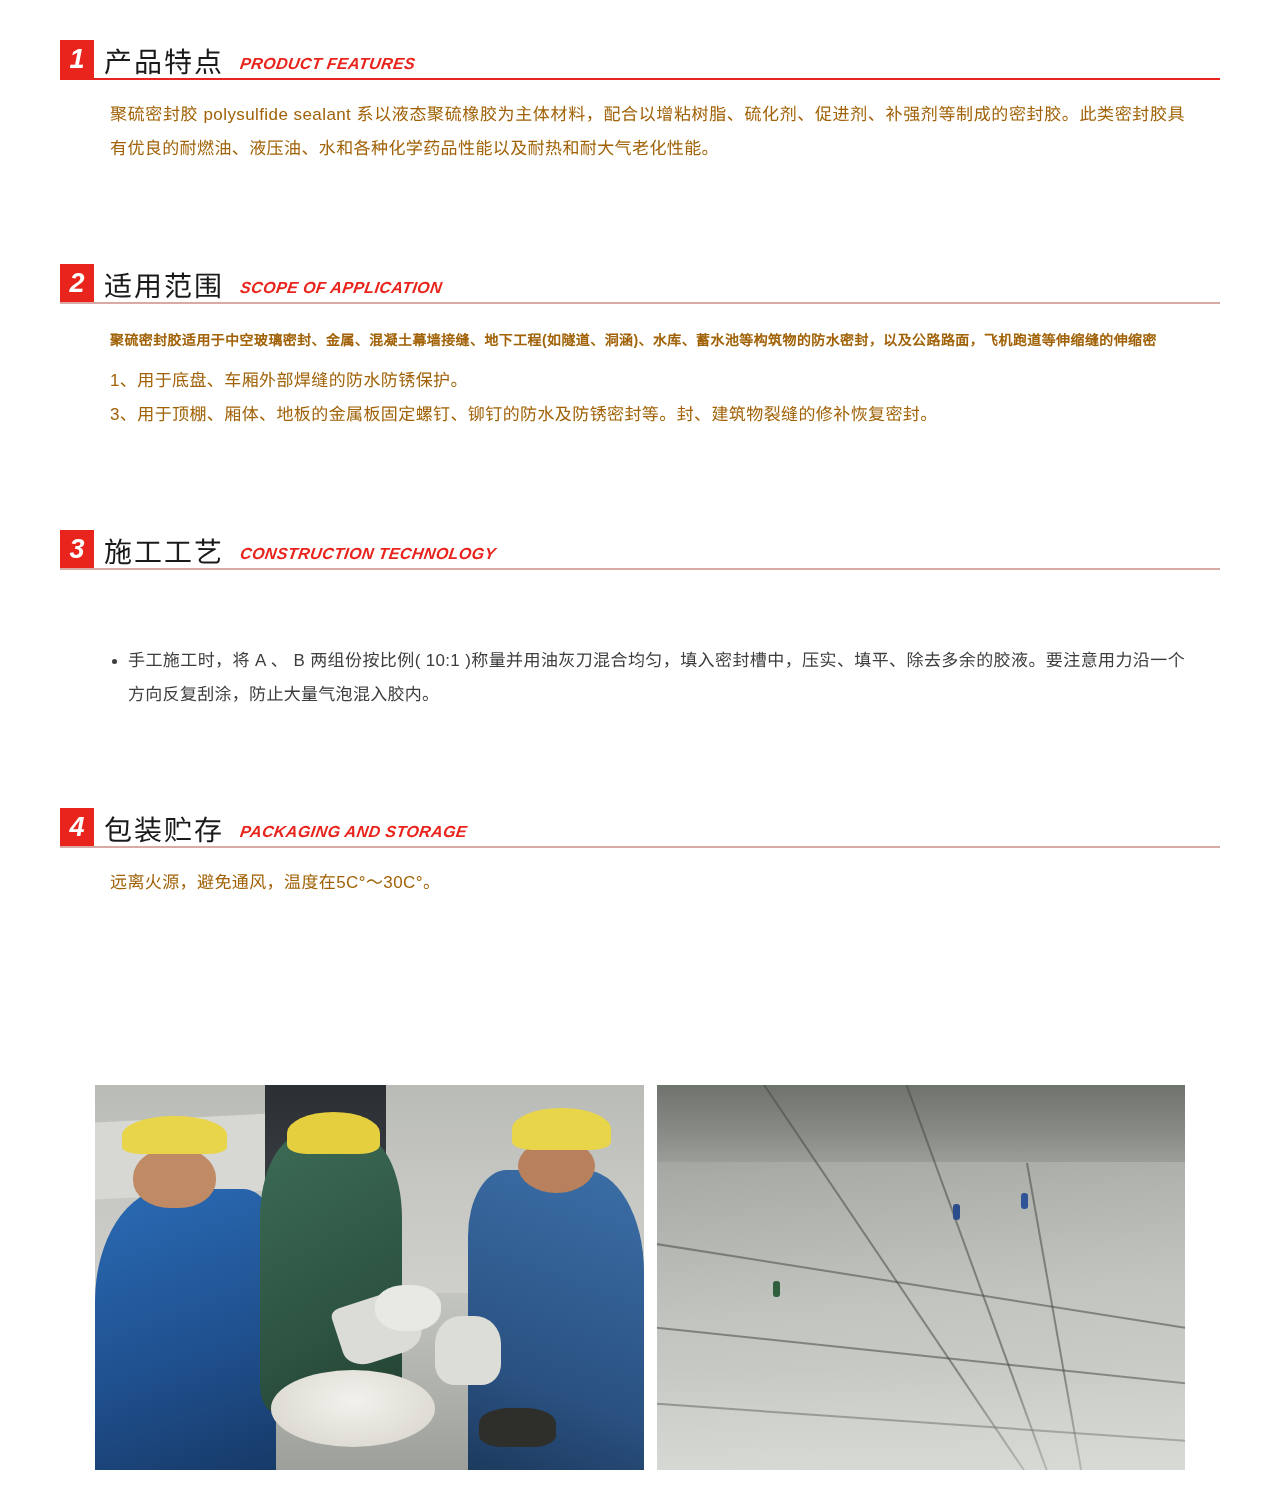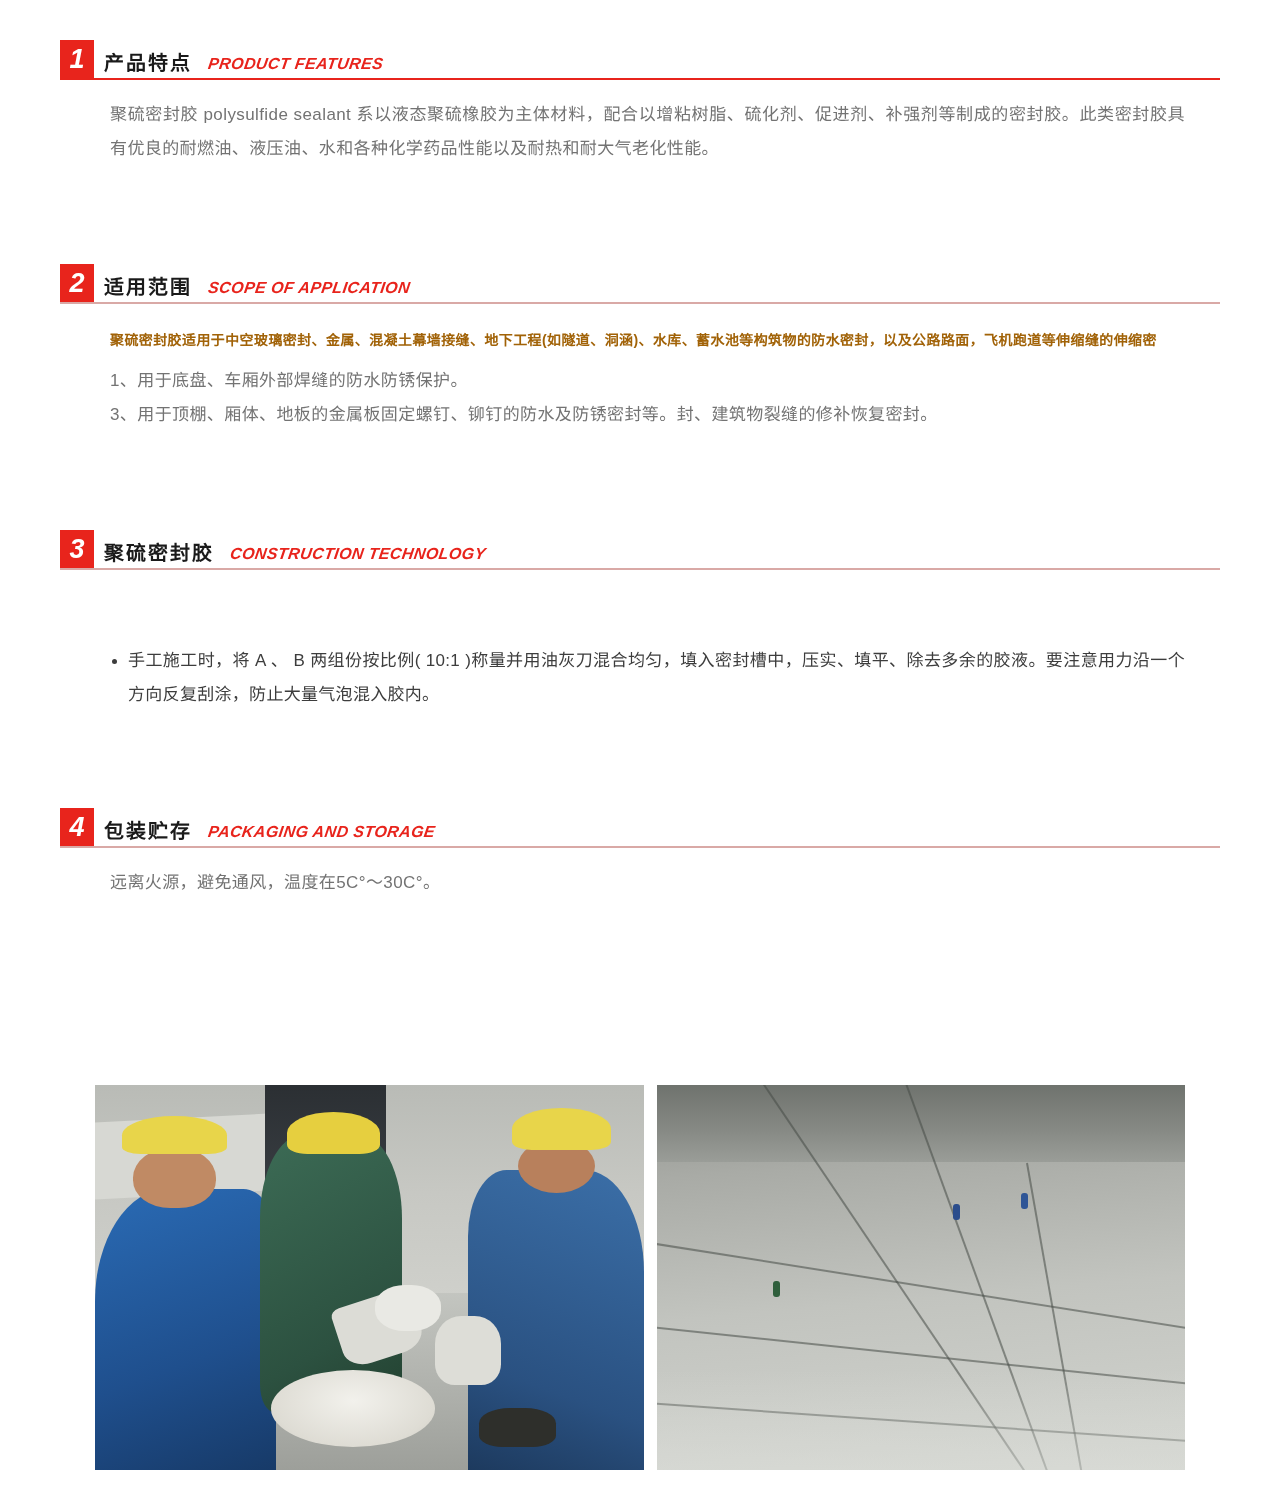--- a/index.html
+++ b/index.html
@@ -43,22 +43,22 @@
     color: #ffffff;
     font-size: 27px;
     font-weight: bold;
     font-style: italic;
     line-height: 38px;
     text-align: center;
     letter-spacing: 0;
   }
   .sec-cn {
     margin-left: 44px;
-    font-size: 20px;
-    font-weight: bold;
+    font-size: 28px;
+    font-weight: normal;
     color: #1a1a1a;
     letter-spacing: 2px;
     line-height: 34px;
   }
   .sec-en {
     margin-left: 14px;
     font-size: 16px;
     font-weight: bold;
     color: #e8241c;
     letter-spacing: 0.4px;
@@ -81,21 +81,21 @@
   }
 
   
   .body-block {
     padding: 0 95px 0 110px;
   }
   p.para {
     margin: 0;
     font-size: 17px;
     line-height: 34px;
-    color: #737373;
+    color: #a16207;
     letter-spacing: 0.4px;
     text-align: justify;
   }
   p.para.bold {
     font-weight: bold;
     color: #a16207;
     font-size: 14px;
     line-height: 36px;
   }
   ul.bullets {
@@ -284,21 +284,21 @@
       <p class="para bold">聚硫密封胶适用于中空玻璃密封、金属、混凝土幕墙接缝、地下工程(如隧道、洞涵)、水库、蓄水池等构筑物的防水密封，以及公路路面，飞机跑道等伸缩缝的伸缩密</p>
       <div style="height:6px;"></div>
       <p class="para">1、用于底盘、车厢外部焊缝的防水防锈保护。</p>
       <p class="para">3、用于顶棚、厢体、地板的金属板固定螺钉、铆钉的防水及防锈密封等。封、建筑物裂缝的修补恢复密封。</p>
     </div>
   </div>
 
   <div class="section" style="padding-top:92px;">
     <div class="sec-head">
       <span class="sec-num">3</span>
-      <span class="sec-cn">聚硫密封胶</span>
+      <span class="sec-cn">施工工艺</span>
       <span class="sec-en">CONSTRUCTION TECHNOLOGY</span>
       <span class="sec-rule sec-rule-gray"></span>
     </div>
     <div class="sp-1"></div>
     <ul class="bullets">
       <li>手工施工时，将 A 、 B 两组份按比例( 10:1 )称量并用油灰刀混合均匀，填入密封槽中，压实、填平、除去多余的胶液。要注意用力沿一个方向反复刮涂，防止大量气泡混入胶内。</li>
     </ul>
   </div>
 
   <div class="section" style="padding-top:88px;">

